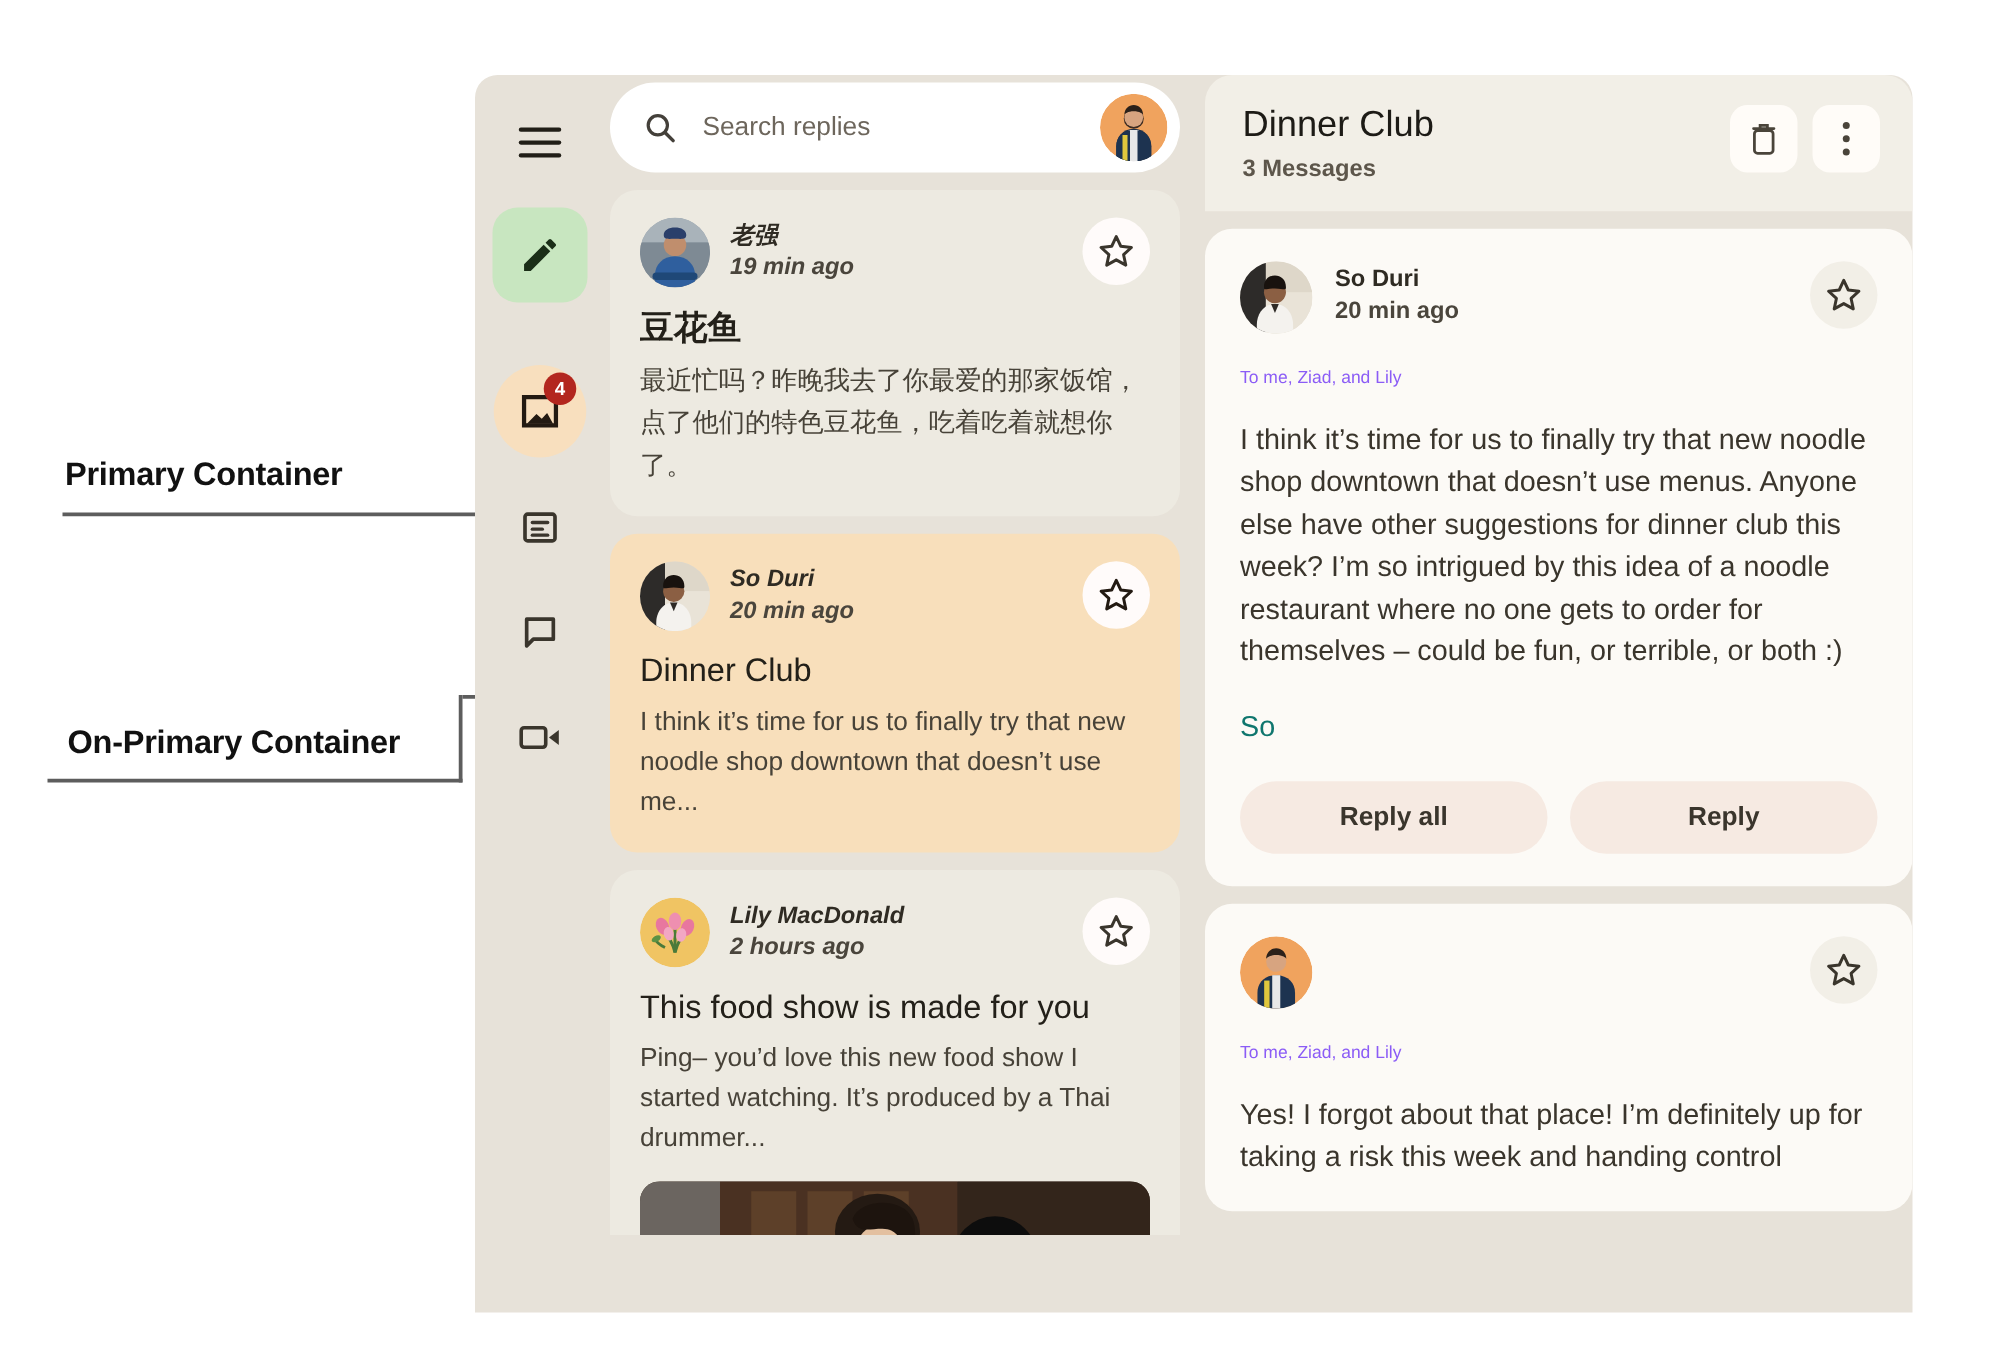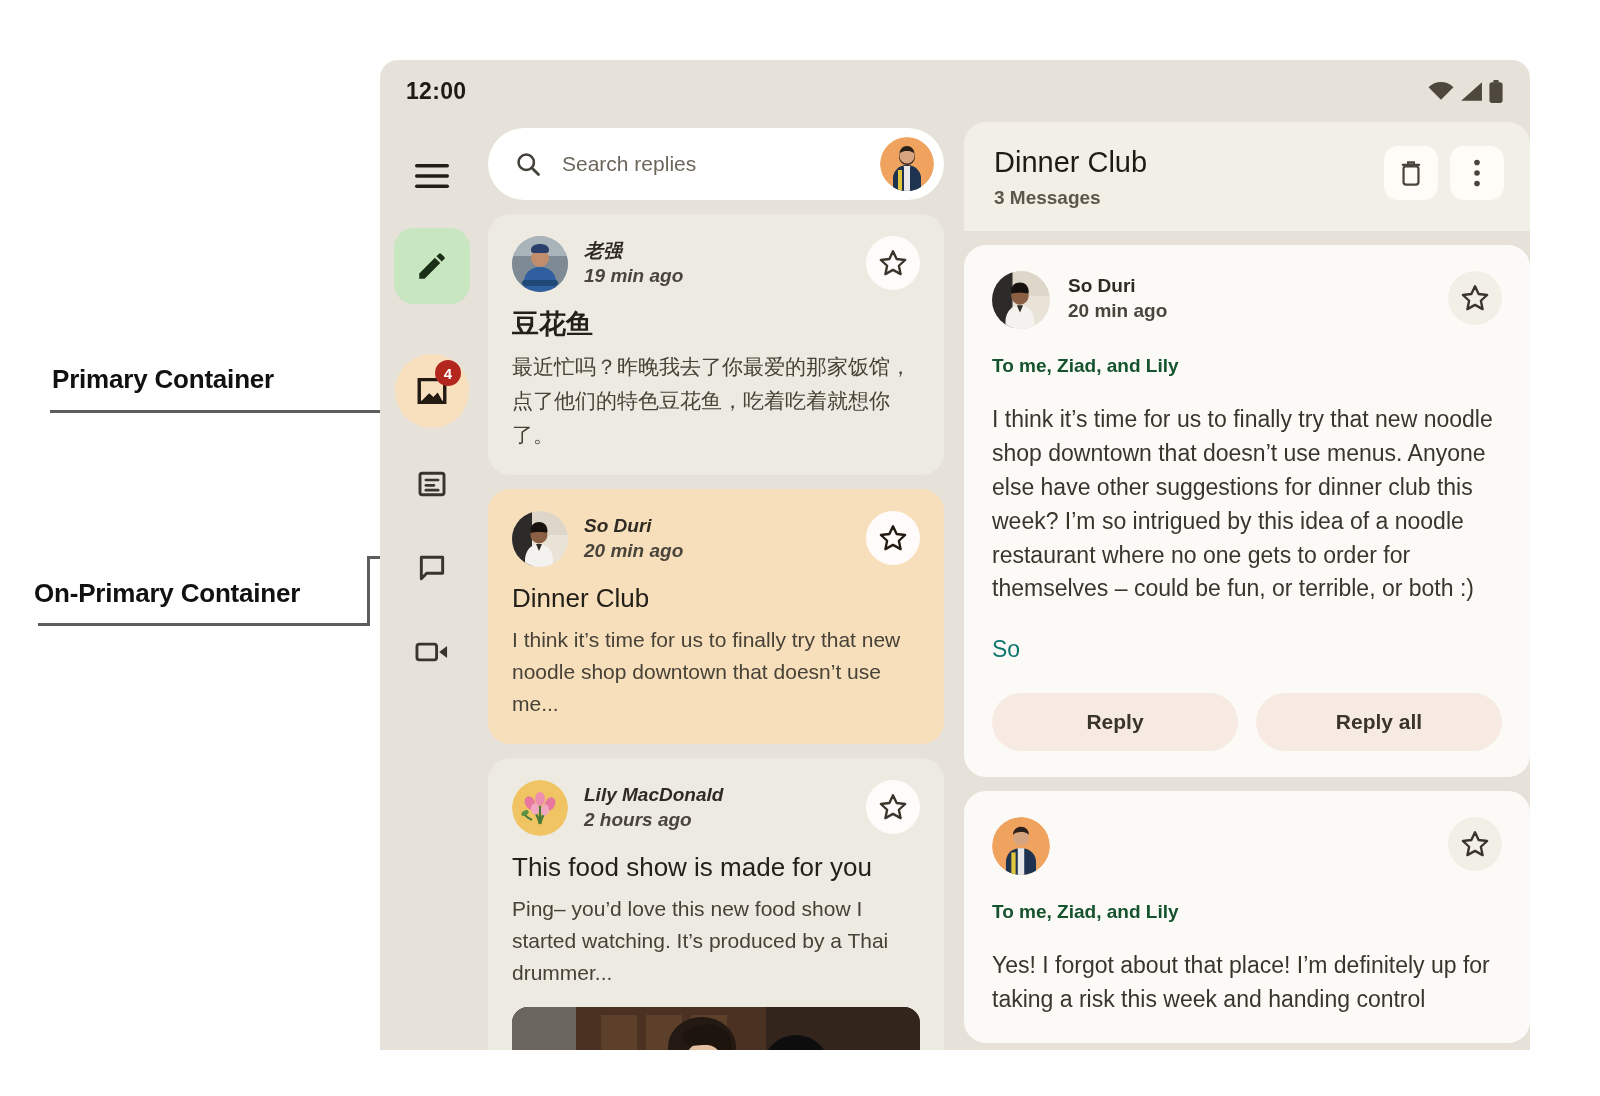--- a/index.html
+++ b/index.html
@@ -135,21 +135,21 @@
 
   .msg {
     background: #fcfaf6;
     border-radius: 22px;
     margin-top: 14px;
     padding: 26px 28px 26px 28px;
   }
   .msg:first-of-type { margin-top: 14px; }
   .msg-head { display: flex; align-items: flex-start; gap: 18px; }
   .msg-head .who { flex: 1; padding-top: 3px; }
-  .msg-to { margin-top: 26px; font-size: 19px; color: #14532d; font-weight: bold; }
+  .msg-to { margin-top: 26px; font-size: 14px; color: #8b5cf6; }
   .msg-body { margin-top: 26px; font-size: 23px; color: #3a352c; line-height: 1.47; }
   .msg-sign { margin-top: 30px; font-size: 23px; color: #0f766e; }
   .msg-actions { margin-top: 30px; display: flex; gap: 18px; }
   .pill {
     flex: 1; height: 58px; border-radius: 29px;
     background: #f6eae2;
     display: flex; align-items: center; justify-content: center;
     font-size: 21px; font-weight: 700; color: #3a352c;
   }
 
@@ -158,50 +158,29 @@
 </head>
 <body>
 
 <div id="root">
 
   <div class="annot-label" style="left:52px; top:364px;">Primary Container</div>
   <div class="annot-line" style="left:50px; top:410px; width:335px; height:3px;"></div>
   <div class="annot-line" style="left:382px; top:410px; width:3px; height:56px;"></div>
   <div class="annot-line" style="left:382px; top:463px; width:326px; height:3px;"></div>
 
-  <div class="annot-label" style="left:34px; top:578px;">On-Primary Container</div>
+  <div class="annot-label" style="left:54px; top:578px;">On-Primary Container</div>
   <div class="annot-line" style="left:367px; top:556px; width:3px; height:70px;"></div>
   <div class="annot-line" style="left:38px; top:623px; width:332px; height:3px;"></div>
   <div class="annot-line" style="left:370px; top:556px; width:338px; height:3px;"></div>
 
   <div class="annot-line" style="left:918px; top:1008px; width:190px; height:3px;"></div>
 
   <div id="device">
 
-    <div class="statusbar">
-      <div class="status-time">12:00</div>
-      <div class="status-icons">
-        <span>
-          <svg width="26" height="20" viewBox="0 0 24 18">
-              <path d="M12 17 L0.5 5.5 A16 16 0 0 1 23.5 5.5 Z" fill="#4d473c"></path>
-            </svg>
-        </span>
-        <span>
-          <svg width="24" height="21" viewBox="0 0 22 19">
-              <path d="M21 1 L21 18 L2 18 Z" fill="#4d473c"></path>
-            </svg>
-        </span>
-        <span>
-          <svg width="16" height="23" viewBox="0 0 14 21">
-              <rect x="4.5" y="0" width="5" height="2.6" rx="1" fill="#4d473c"></rect>
-              <rect x="1" y="2" width="12" height="19" rx="2.4" fill="#4d473c"></rect>
-            </svg>
-        </span>
-      </div>
-    </div>
 
     <div class="device-body">
 
       <div class="rail">
 
         <div class="rail-item menu-btn">
           <span>
             <svg width="36" height="26" viewBox="0 0 36 26">
               <rect x="1" y="1" width="34" height="3.4" rx="1.7" fill="#211e17"></rect>
               <rect x="1" y="11.3" width="34" height="3.4" rx="1.7" fill="#211e17"></rect>
@@ -454,22 +433,22 @@
                 <svg width="30" height="30" viewBox="0 0 24 24">
                   <path d="M12 2.6l2.9 6.2 6.8.8-5 4.6 1.4 6.7L12 17.5 5.9 20.9l1.4-6.7-5-4.6 6.8-.8z" fill="none" stroke="#3a352c" stroke-width="1.9" stroke-linejoin="round"></path>
                 </svg>
               </span>
             </span>
           </div>
           <div class="msg-to">To me, Ziad, and Lily</div>
           <div class="msg-body">I think it’s time for us to finally try that new noodle shop downtown that doesn’t use menus. Anyone else have other suggestions for dinner club this week? I’m so intrigued by this idea of a noodle restaurant where no one gets to order for themselves – could be fun, or terrible, or both :)</div>
           <div class="msg-sign">So</div>
           <div class="msg-actions">
+            <span class="pill">Reply all</span>
             <span class="pill">Reply</span>
-            <span class="pill">Reply all</span>
           </div>
         </div>
 
         <div class="msg">
           <div class="msg-head">
             <span class="avatar">
               <svg width="58" height="58" viewBox="0 0 54 54">
                 <circle cx="27" cy="27" r="27" fill="#f0a35e"></circle>
                 <circle cx="27" cy="19" r="7.5" fill="#d7a480"></circle>
                 <path d="M19.5 17c0-5 3.5-8 7.5-8s7.5 3 7.5 8c0-1-3-3-7.5-3S19.5 16 19.5 17z" fill="#2b211a"></path>

